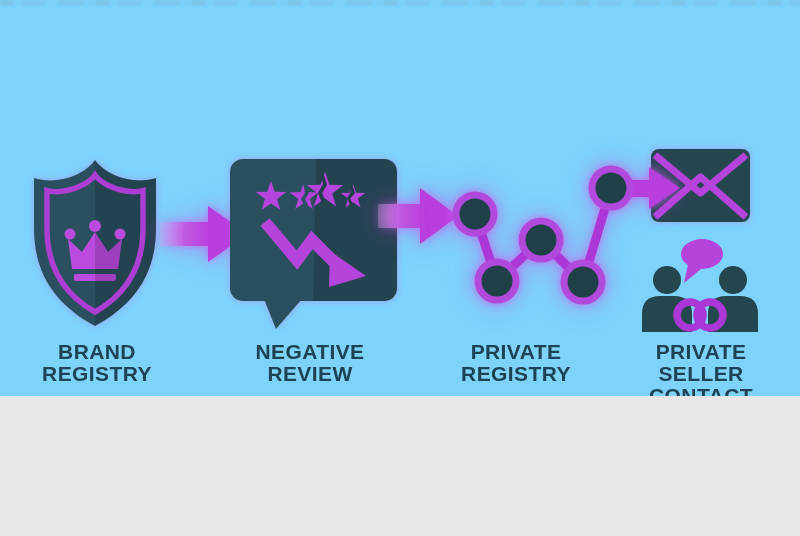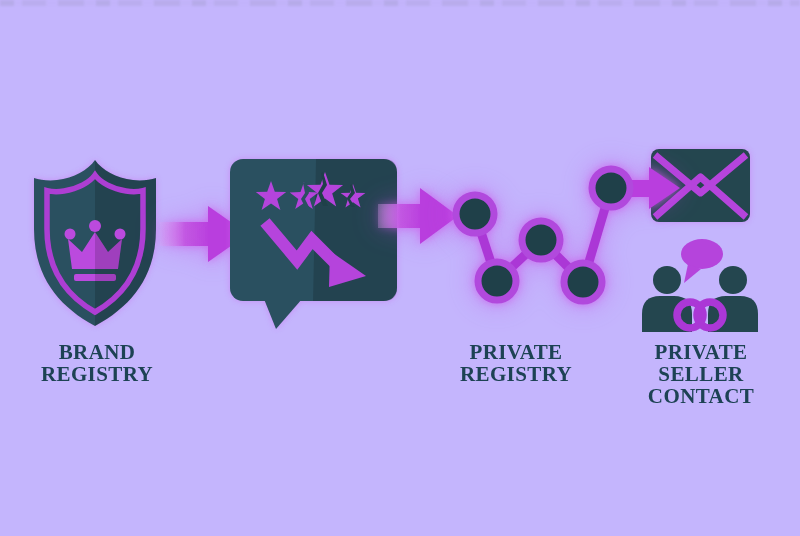--- a/index.html
+++ b/index.html
@@ -1,18 +1,18 @@
 <!DOCTYPE html>
 <html><head>
 <meta charset="utf-8">
 <style>
   html,body{margin:0;padding:0;background:#e8e8e8;}
   #canvas{
-    position:relative;width:800px;height:536px;background:#c4b5fd;
-    overflow:hidden;font-family:Liberation Serif, serif;
+    position:relative;width:800px;height:396px;background:#7dd3fc;
+    overflow:hidden;font-family:Liberation Sans, sans-serif;
   }
   .abs{position:absolute;}
   
   #top-artifact{
     top:0;left:0;width:800px;height:6px;opacity:.55;
     background:repeating-linear-gradient(90deg,
       rgba(110,115,125,.28) 0 14px, rgba(110,115,125,.04) 14px 22px,
       rgba(110,115,125,.20) 22px 46px, rgba(110,115,125,.03) 46px 58px,
       rgba(110,115,125,.24) 58px 84px, rgba(110,115,125,.05) 84px 96px);
     filter:blur(1.3px);
@@ -132,20 +132,24 @@
     <g fill="none" stroke="#ab37d6" stroke-width="7.5">
       <circle cx="52" cy="79" r="13"></circle>
       <circle cx="72" cy="79" r="13"></circle>
     </g>
   </svg>
 
   <div id="label-1" class="step-label">
     <div>BRAND</div>
     <div>REGISTRY</div>
   </div>
+  <div id="label-2" class="step-label">
+    <div>NEGATIVE</div>
+    <div>REVIEW</div>
+  </div>
   <div id="label-3" class="step-label">
     <div>PRIVATE</div>
     <div>REGISTRY</div>
   </div>
   <div id="label-4" class="step-label">
     <div>PRIVATE</div>
     <div>SELLER</div>
     <div>CONTACT</div>
   </div>
 

